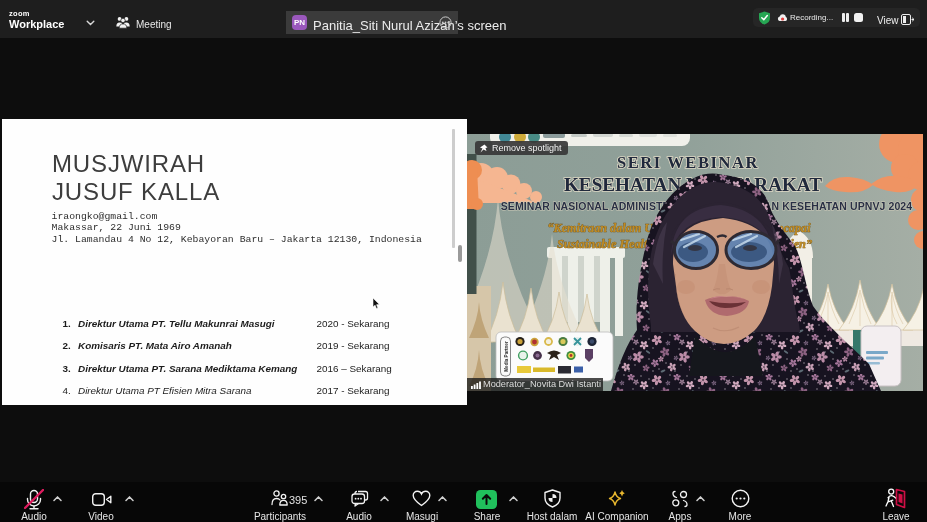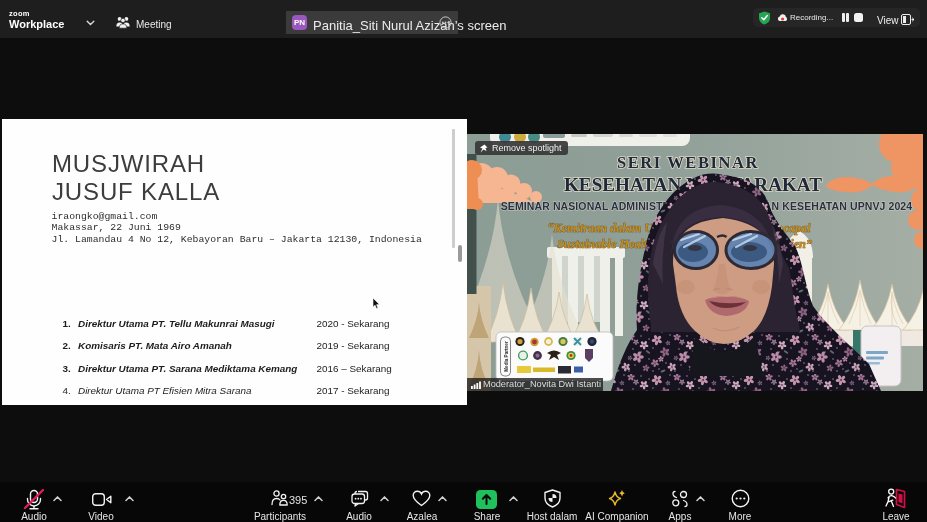--- a/index.html
+++ b/index.html
@@ -476,21 +476,21 @@
         <circle cx="10" cy="9.7" r="0.9" fill="#f2f2f2"></circle>
     </svg>
     <div class="tlabel" style="left:299px">Audio</div>
     <svg class="abs" style="left:380px;top:14px" width="9" height="6" viewBox="0 0 9 6">
         <path d="M1 4.5 L4.5 1 L8 4.5" stroke="#cfcfcf" stroke-width="1.5" fill="none" stroke-linecap="round"></path>
       </svg>
 
     <svg class="abs" style="left:412px;top:8px" width="19" height="17" viewBox="0 0 19 17">
       <path d="M9.5 15.5 C4 11.5 1.2 8.5 1.2 5.4 C1.2 3 3 1.2 5.4 1.2 C7.2 1.2 8.8 2.3 9.5 3.9 C10.2 2.3 11.8 1.2 13.6 1.2 C16 1.2 17.8 3 17.8 5.4 C17.8 8.5 15 11.5 9.5 15.5 Z" fill="none" stroke="#f2f2f2" stroke-width="1.4"></path>
     </svg>
-    <div class="tlabel" style="left:362px">Azalea</div>
+    <div class="tlabel" style="left:362px">Masugi</div>
     <svg class="abs" style="left:438px;top:14px" width="9" height="6" viewBox="0 0 9 6">
         <path d="M1 4.5 L4.5 1 L8 4.5" stroke="#cfcfcf" stroke-width="1.5" fill="none" stroke-linecap="round"></path>
       </svg>
 
     <svg class="abs" style="left:476px;top:8px" width="21" height="19" viewBox="0 0 21 19">
       <rect x="0" y="0" width="21" height="19" rx="4.5" fill="#20c05c"></rect>
       <path d="M10.5 14 L10.5 5.5 M6.8 8.8 L10.5 5 L14.2 8.8" stroke="#0a0a0a" stroke-width="2" fill="none" stroke-linecap="round" stroke-linejoin="round"></path>
     </svg>
     <div class="tlabel" style="left:427px">Share</div>
     <svg class="abs" style="left:509px;top:14px" width="9" height="6" viewBox="0 0 9 6">

